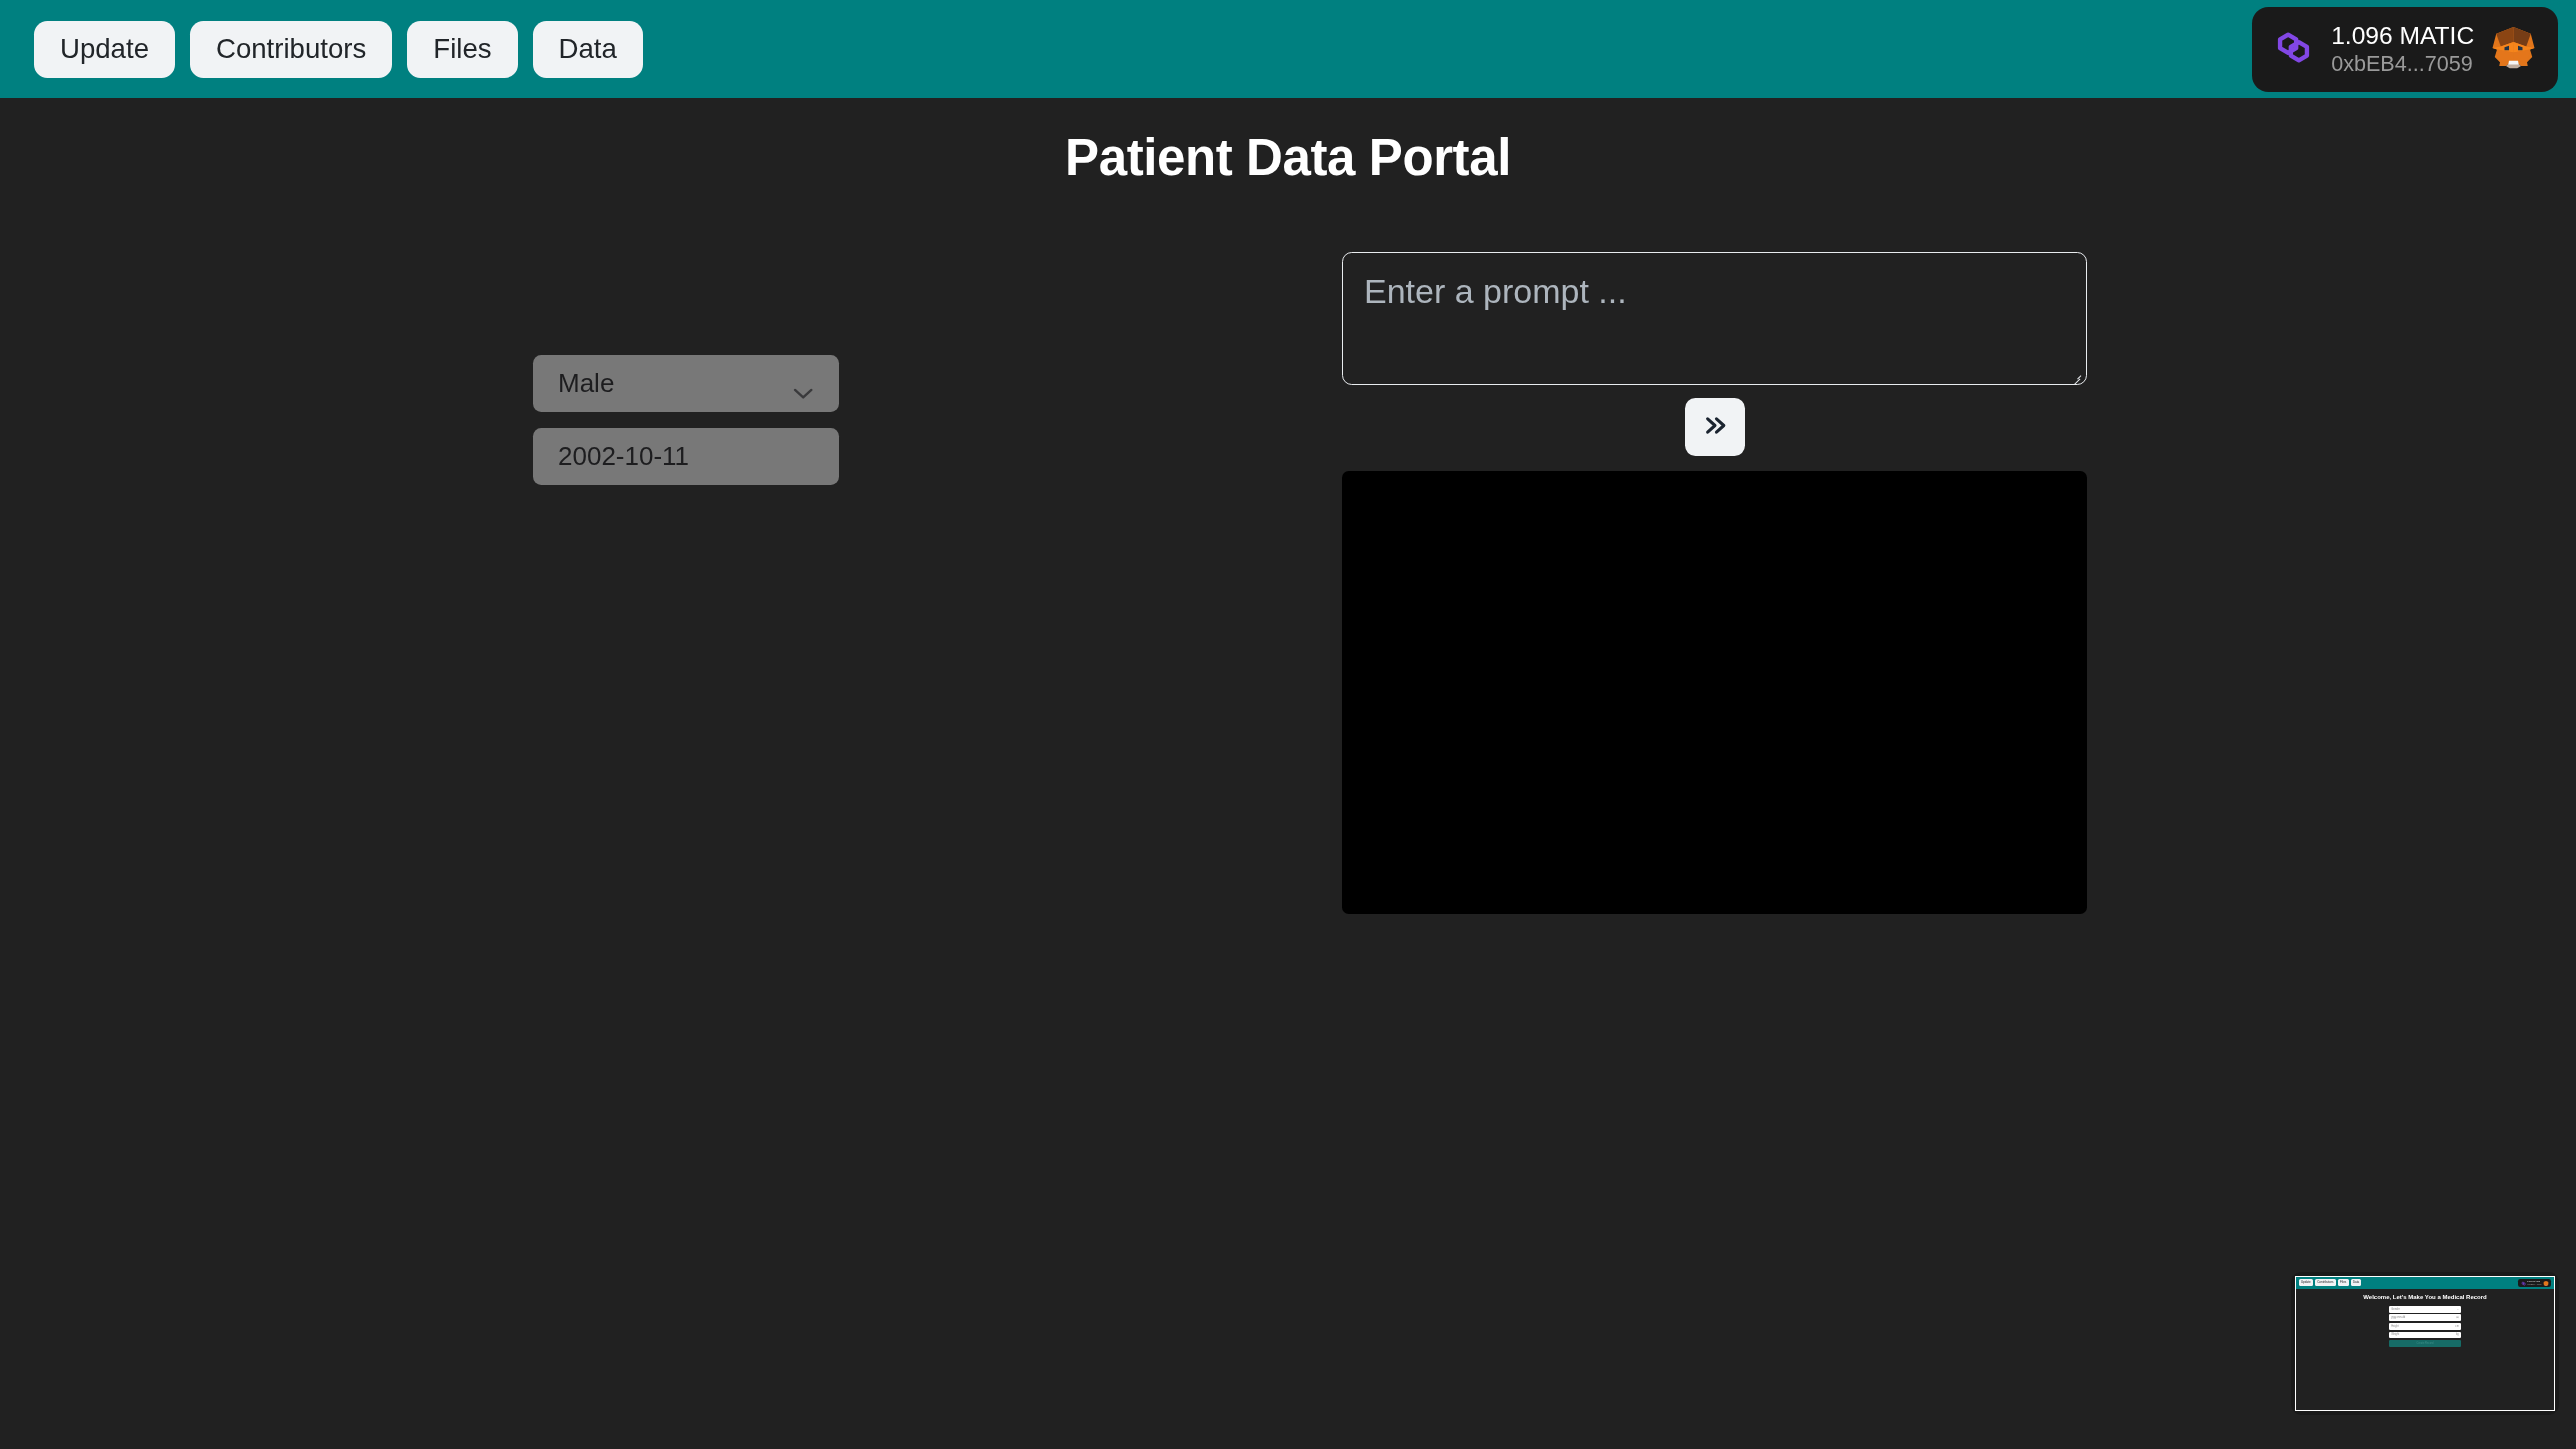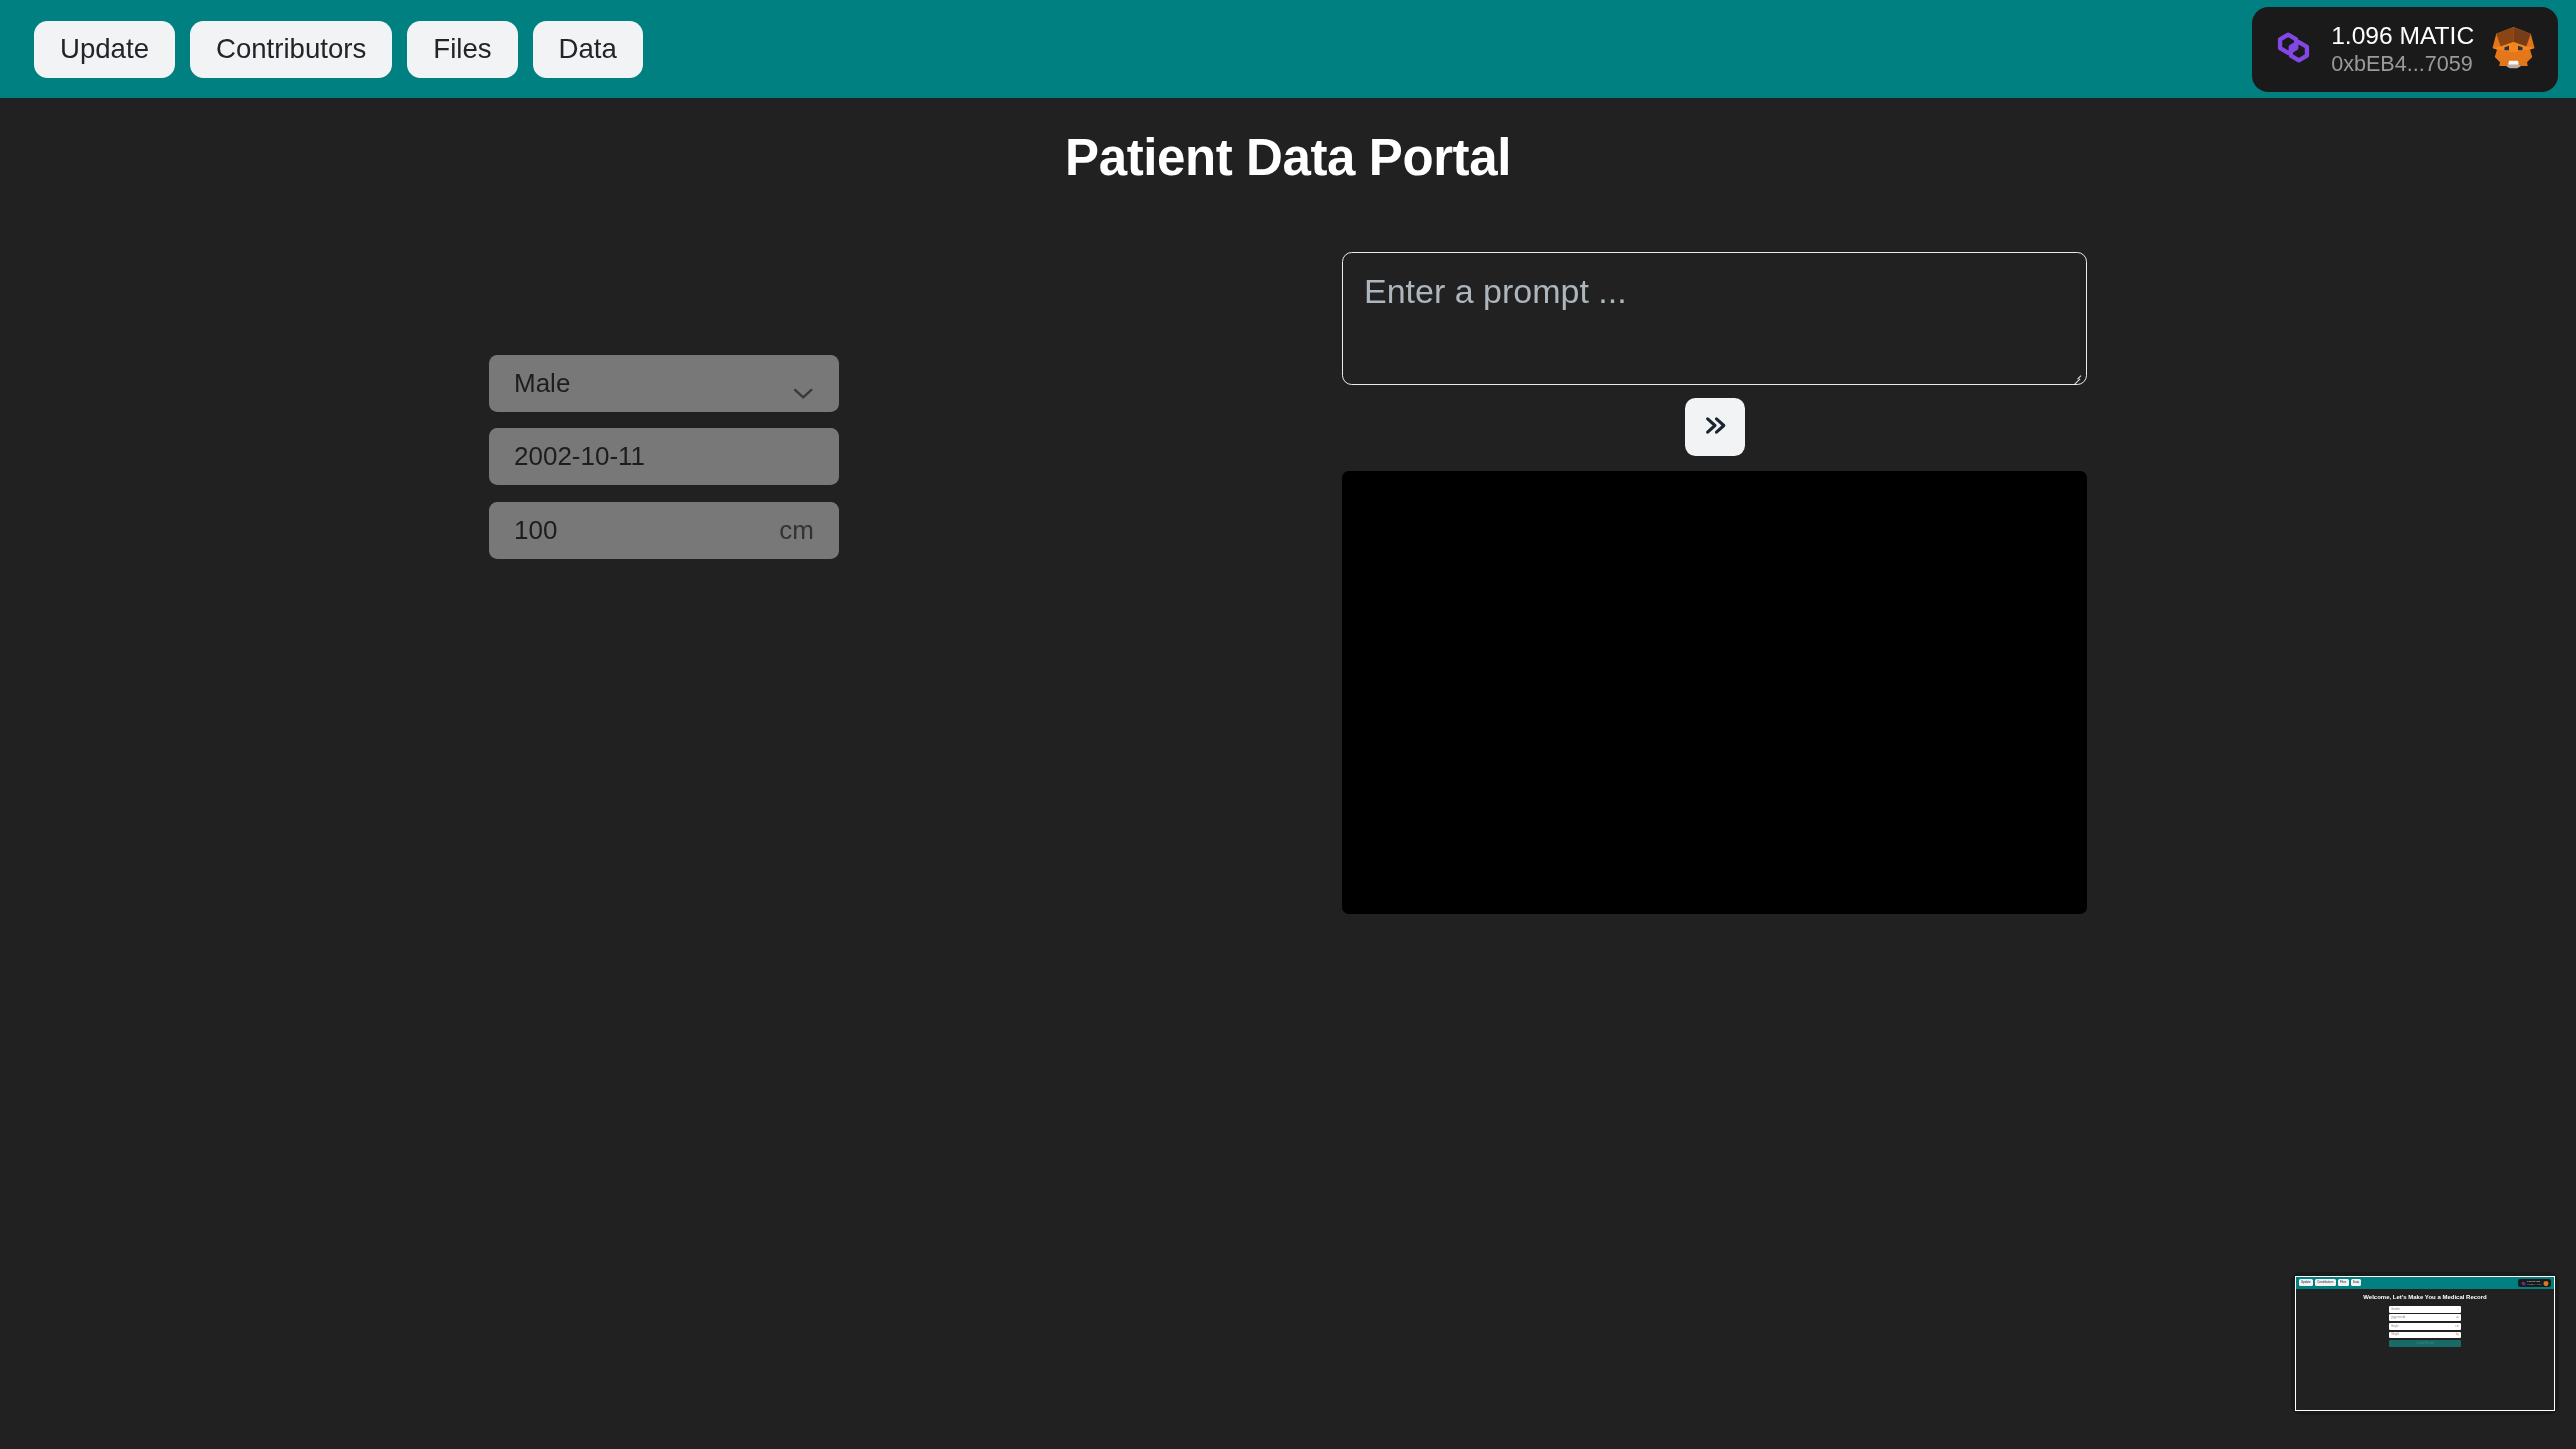--- a/index.html
+++ b/index.html
@@ -114,20 +114,21 @@
     border: none;
     border-radius: 8.2px;
     height: 57px;
     display: flex;
     align-items: center;
     padding: 0 25px;
     color: #1d1d1f;
     font-family: "Liberation Sans", sans-serif;
     font-size: 26px;
     cursor: text;
+    margin-left: 44px;
   }
 
   .field .value { flex: 1; }
 
   .field .unit {
     color: #333336;
     font-size: 26px;
   }
 
   .chev-down {
@@ -370,24 +371,20 @@
       <svg width="22.4" height="13.4" viewBox="0 0 30 18">
         <polyline points="4,4 15,14 26,4" fill="none" stroke="#3a3a3c" stroke-width="3.2" stroke-linecap="round" stroke-linejoin="round"></polyline>
       </svg>
     </span>
   </div>
 
   <div class="field">
     <span class="value">2002-10-11</span>
   </div>
 
-  <div class="field">
-    <span class="value">100</span>
-    <span class="unit">cm</span>
-  </div>
 
 
 
 </div>
 
 <div class="prompt-wrap">
 
   <div class="prompt-box">
     <span>Enter a prompt ...</span>
     <span class="resize-grip">

